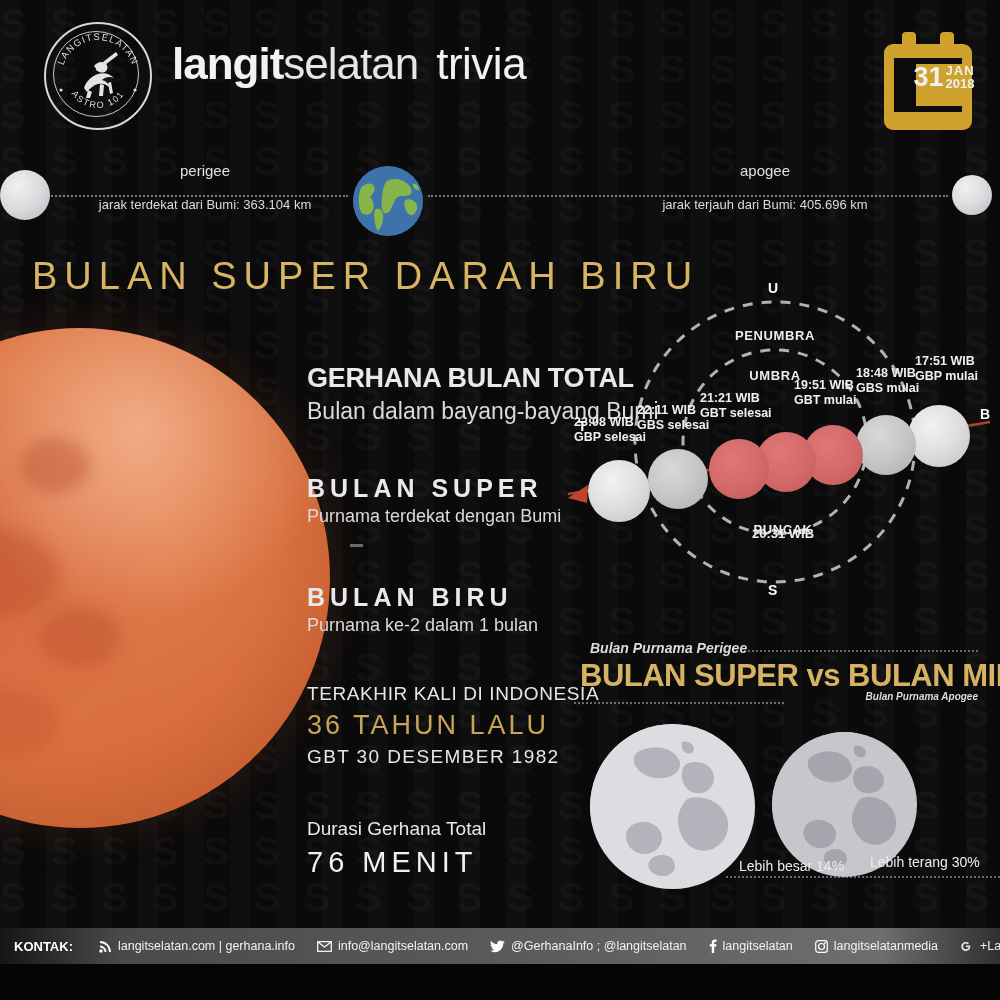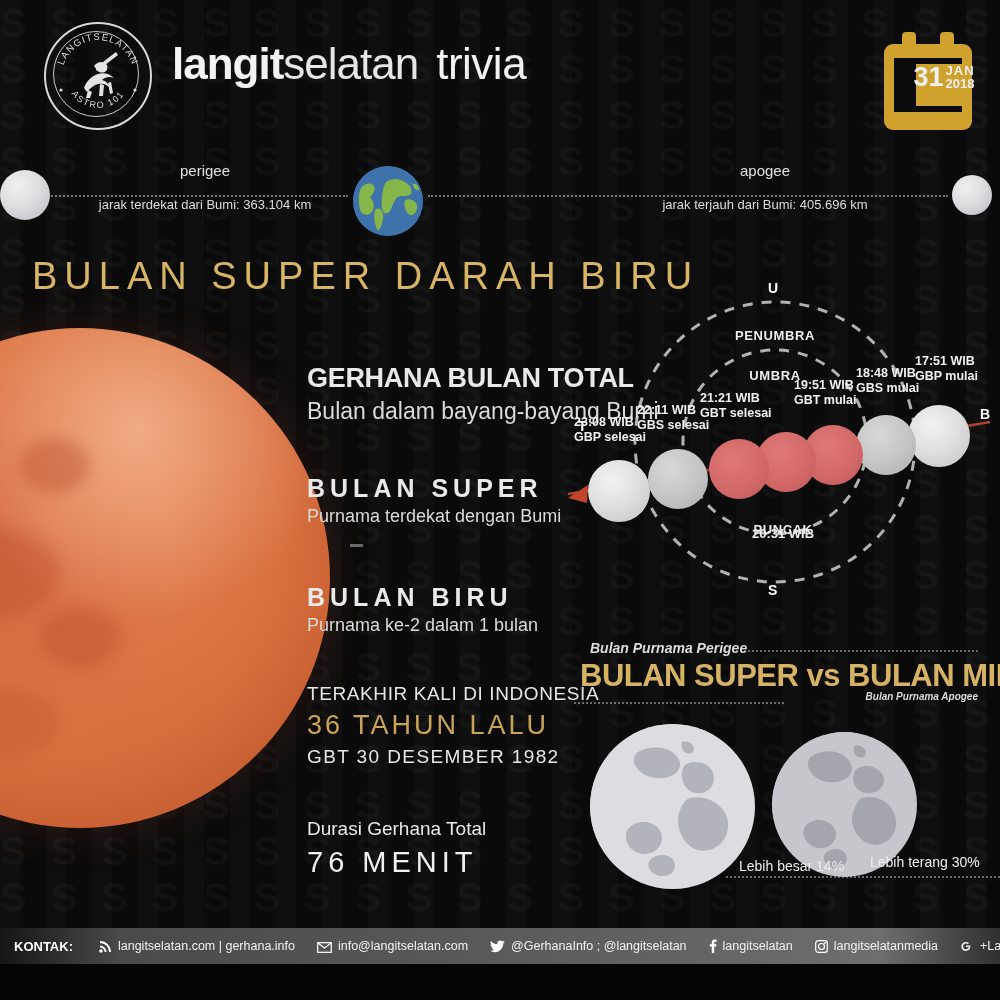--- a/index.html
+++ b/index.html
@@ -163,21 +163,21 @@
   
   #footer{
     position:absolute;left:0;top:928px;width:1000px;height:36px;
     background:linear-gradient(90deg,#151515 0%,#4a4a4a 12%,#5a5a5a 50%,#6e6e6e 88%,#303030 100%);
     display:flex;align-items:center;
   }
   #footer .kontak{
     font-size:13px;font-weight:bold;color:#fff;margin-left:14px;margin-right:26px;white-space:nowrap;
   }
   #footer .fitem{
-    display:flex;align-items:flex-end;gap:6px;margin-right:22px;
+    display:flex;align-items:center;gap:6px;margin-right:22px;
     font-size:12.5px;color:#f2f2f2;white-space:nowrap;font-weight:400;
   }
   #footer .fitem svg{flex:0 0 auto;}
   #footer-strip-bottom{position:absolute;left:0;top:964px;width:1000px;height:36px;background:#050505;}
 </style>
 </head>
 <body>
 
 <div id="page">
 

